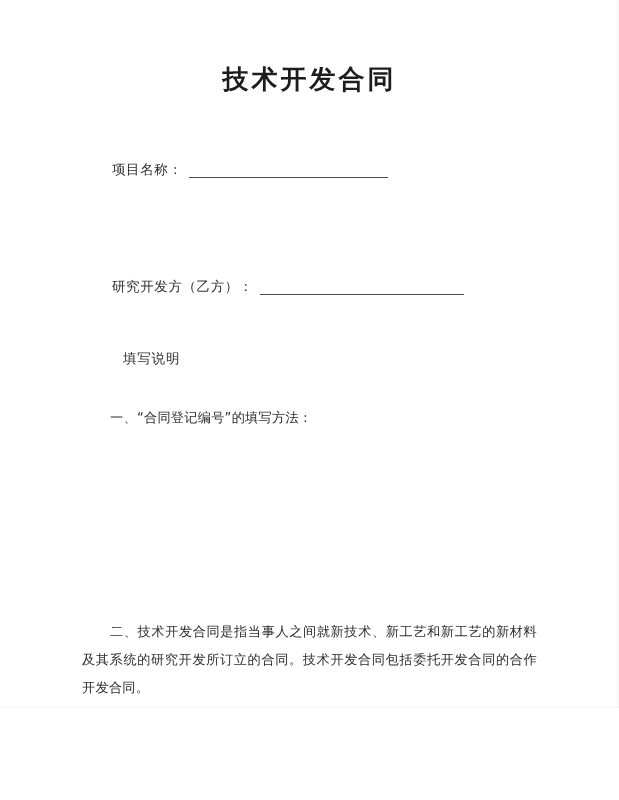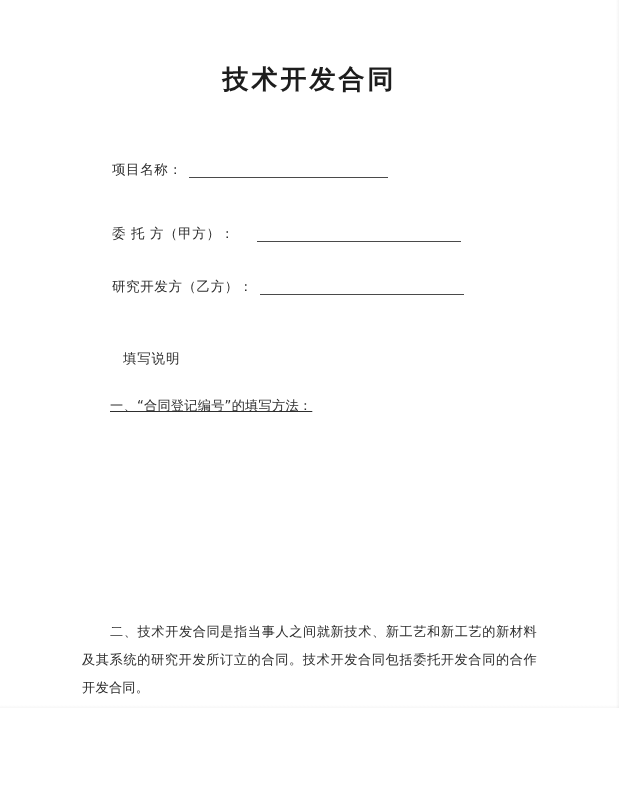--- a/index.html
+++ b/index.html
@@ -97,45 +97,41 @@
     position: absolute;
     left: 82px;
     width: 455px;
     font-size: 13.2px;
     line-height: 28px;
     color: #2e2e2e;
     letter-spacing: 0.25px;
     text-align: justify;
     text-justify: inter-ideograph;
   }
-  .clause-1 { top: 392px; text-decoration: underline; }
+  .clause-1 { top: 404px; }
   .clause-1-body { top: 468px; }
   .clause-2 { top: 618px; }
 
   .clause-lead { text-indent: 28px; }
 </style>
 </head>
 <body>
 
 <div class="page">
 
   <div class="scan-edge-right"></div>
   <div class="scan-edge-bottom"></div>
 
   <div class="doc-title">技术开发合同</div>
 
   <div class="field field-project">
     <span class="field-label">项目名称：</span>
     <span class="field-rule"></span>
   </div>
 
-  <div class="field field-client">
-    <span class="field-label">委 托 方（甲方）：</span>
-    <span class="field-rule"></span>
-  </div>
 
   <div class="field field-developer">
     <span class="field-label">研究开发方（乙方）：</span>
     <span class="field-rule"></span>
   </div>
 
   <div class="section-heading">填写说明</div>
 
   <div class="clause clause-1 clause-lead">一、“合同登记编号”的填写方法：</div>
 

